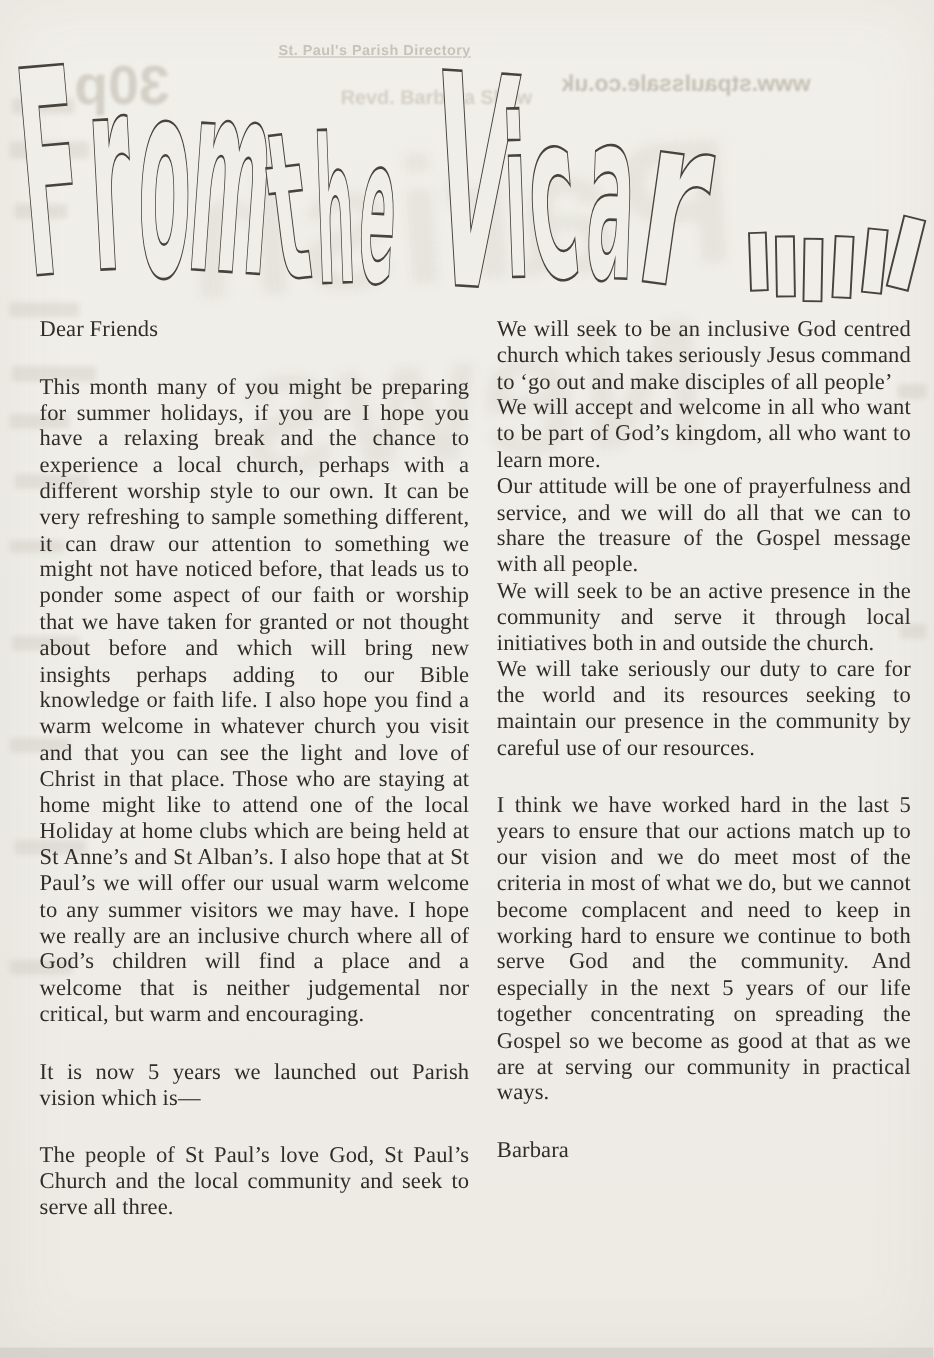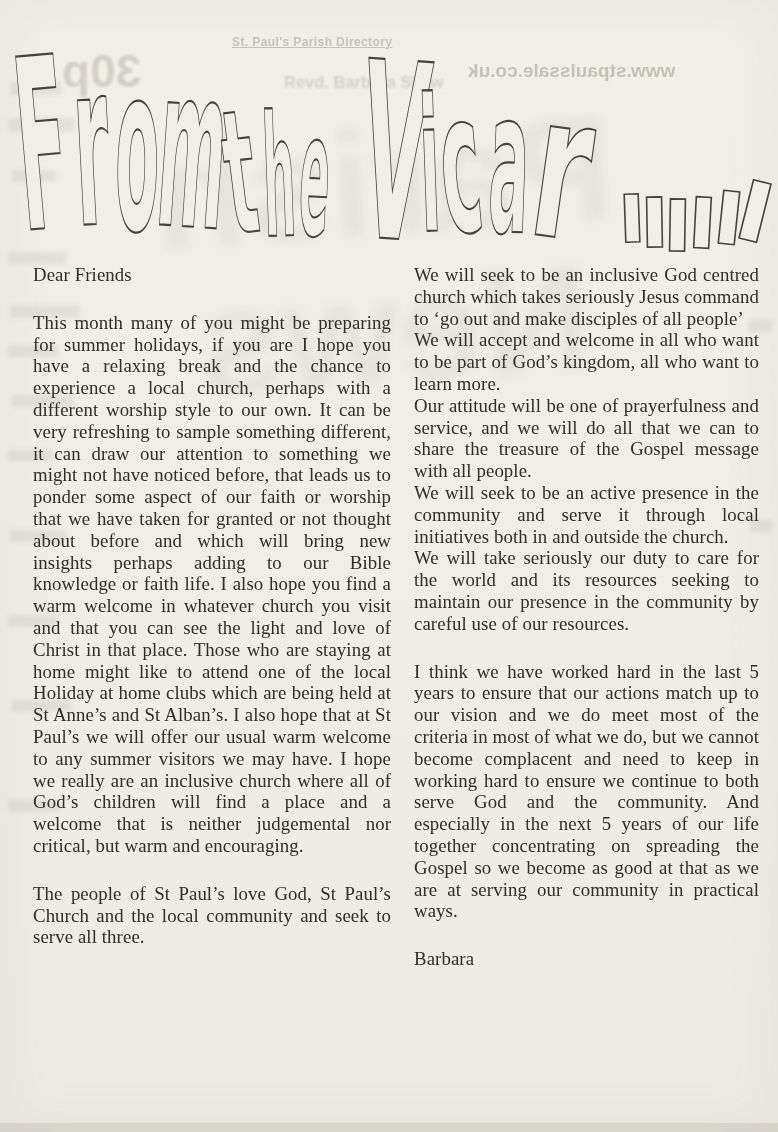--- a/index.html
+++ b/index.html
@@ -92,20 +92,21 @@
       <rect x="652" y="155" width="15" height="52" transform="rotate(1 659.5 181)"></rect>
       <rect x="677" y="153" width="15" height="51" transform="rotate(3 684.5 178.5)"></rect>
       <rect x="703" y="147" width="16" height="53" transform="rotate(6 711 173.5)"></rect>
       <rect x="728" y="137" width="18" height="60" transform="rotate(14 737 167)"></rect>
     </svg>
 
   <div class="columns">
     <div class="col col-left">
         <p class="gap plain">Dear Friends</p>
         <p class="gap">This month many of you might be preparing for summer holidays, if you are I hope you have a relaxing break and the chance to experience a local church, perhaps with a different worship style to our own. It can be very refreshing to sample something different, it can draw our attention to something we might not have noticed before, that leads us to ponder some aspect of our faith or worship that we have taken for granted or not thought about before and which will bring new insights perhaps adding to our Bible knowledge or faith life. I also hope you find a warm welcome in whatever church you visit and that you can see the light and love of Christ in that place. Those who are staying at home might like to attend one of the local Holiday at home clubs which are being held at St Anne’s and St Alban’s. I also hope that at St Paul’s we will offer our usual warm welcome to any summer visitors we may have. I hope we really are an inclusive church where all of God’s children will find a place and a welcome that is neither judgemental nor critical, but warm and encouraging.</p>
+        <p class="gap">It is now 5 years we launched out Parish vision which is—</p>
         <p>The people of St Paul’s love God, St Paul’s Church and the local community and seek to serve all three.</p>
       </div>
     <div class="col col-right">
         <p>We will seek to be an inclusive God centred church which takes seriously Jesus command to ‘go out and make disciples of all people’</p>
         <p>We will accept and welcome in all who want to be part of God’s kingdom, all who want to learn more.</p>
         <p>Our attitude will be one of prayerfulness and service, and we will do all that we can to share the treasure of the Gospel message with all people.</p>
         <p>We will seek to be an active presence in the community and serve it through local initiatives both in and outside the church.</p>
         <p class="gap">We will take seriously our duty to care for the world and its resources seeking to maintain our presence in the community by careful use of our resources.</p>
         <p class="gap">I think we have worked hard in the last 5 years to ensure that our actions match up to our vision and we do meet most of the criteria in most of what we do, but we cannot become complacent and need to keep in working hard to ensure we continue to both serve God and the community. And especially in the next 5 years of our life together concentrating on spreading the Gospel so we become as good at that as we are at serving our community in practical ways.</p>
         <p class="plain">Barbara</p>

